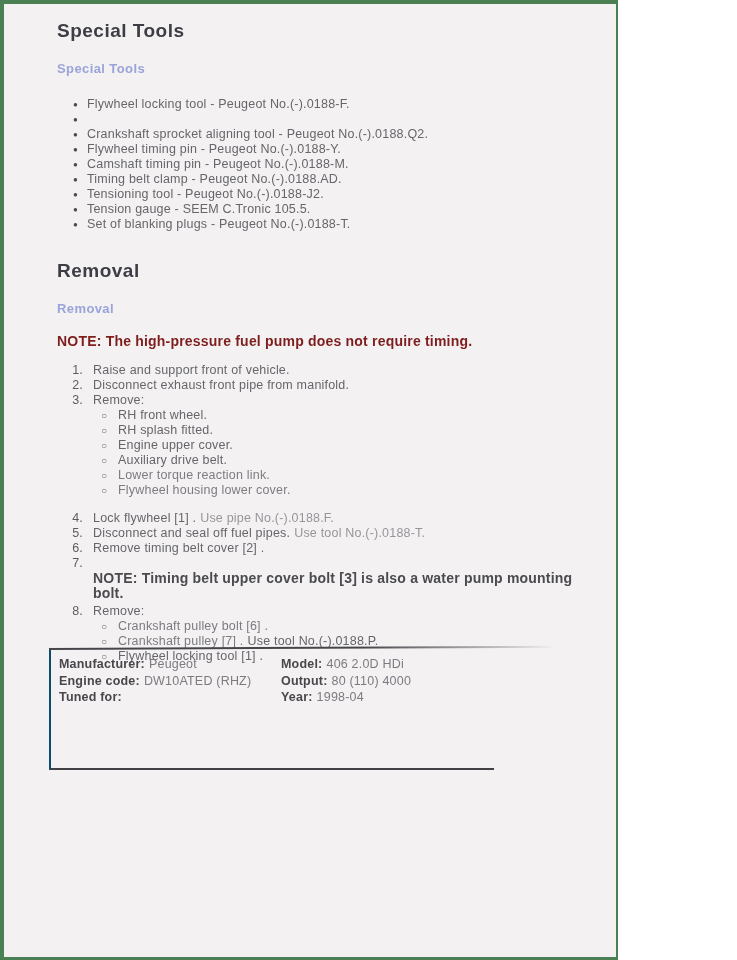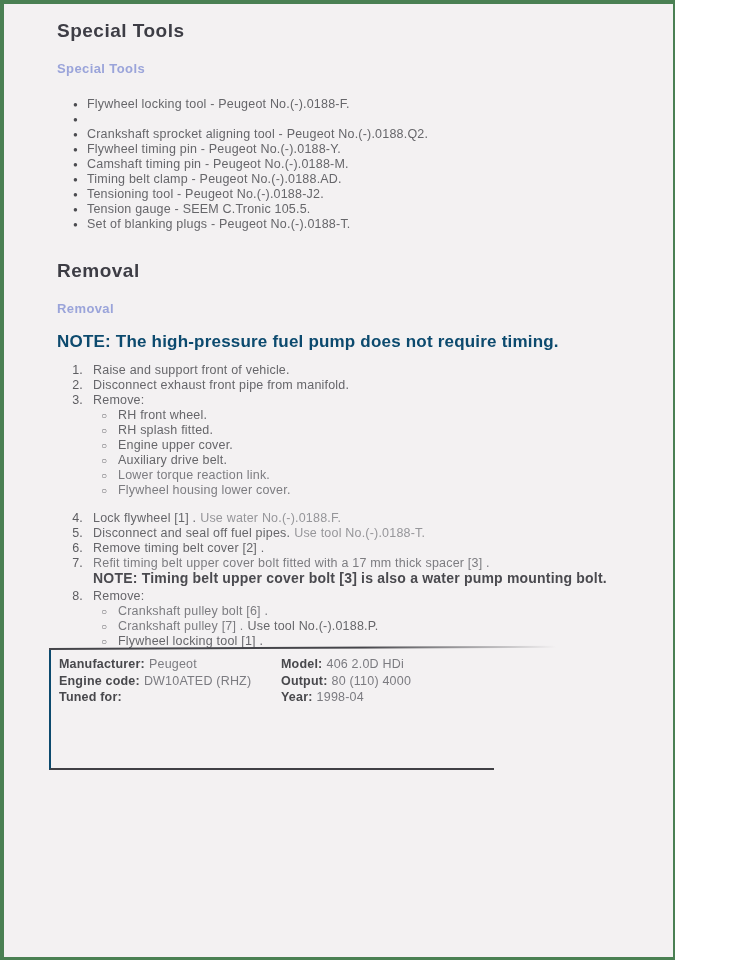--- a/index.html
+++ b/index.html
@@ -3,21 +3,21 @@
 <meta charset="utf-8">
 <style>
   html,body{margin:0;padding:0;}
   body{
     width:737px;height:960px;
     font-family:"Liberation Sans","DejaVu Sans",sans-serif;
     background:#ffffff;
   }
   .frame{
     position:relative;
-    width:675px;height:960px;
+    width:618px;height:960px;
     box-sizing:border-box;
     background:#f3f1f2;
     border-top:4px solid #4a8053;
     border-left:4px solid #4a8053;
     border-right:2px solid #4a8053;
     border-bottom:3px solid #4a8053;
     overflow:hidden;
   }
   .content{
     padding:16px 40px 0 53px;
@@ -51,24 +51,24 @@
   .bullet-list .row{padding-left:16px;}
   .b-marker{
     width:14px;
     flex:0 0 14px;
     font-size:8px;
     line-height:15px;
     color:#4c4c50;
   }
   .note{
     margin-top:18px;
-    font-size:17px;
-    line-height:15px;
-    font-weight:bold;
-    color:#0c4a6e;
+    font-size:14px;
+    line-height:15px;
+    font-weight:bold;
+    color:#7f1d1d;
     letter-spacing:0.2px;
   }
   .ol{margin-top:14px;}
   .ol .row{padding-left:12px;}
   .ol-b{margin-top:13px;}
   .num{
     width:14px;
     flex:0 0 14px;
     text-align:right;
     margin-right:10px;
@@ -212,33 +212,32 @@
         </div>
       <div class="row">
           <span class="c-marker">○</span>
           <span class="semi">Flywheel housing lower cover.</span>
         </div>
     </div>
 
     <div class="ol ol-b">
       <div class="row">
           <span class="num">4.</span>
-          <span><span>Lock flywheel [1] .</span><span class="muted tool">Use water No.(-).0188.F.</span></span>
+          <span><span>Lock flywheel [1] .</span><span class="muted tool">Use pipe No.(-).0188.F.</span></span>
         </div>
       <div class="row">
           <span class="num">5.</span>
           <span><span>Disconnect and seal off fuel pipes.</span><span class="muted tool">Use tool No.(-).0188-T.</span></span>
         </div>
       <div class="row">
           <span class="num">6.</span>
           <span><span>Remove timing belt cover [2] .</span><span class="muted tool"></span></span>
         </div>
       <div class="row">
           <span class="num">7.</span>
-          <span class="semi"><span>Refit timing belt upper cover bolt fitted with a 17 mm thick spacer [3] .</span><span class="muted tool"></span></span>
         </div>
       <div class="note2">NOTE: Timing belt upper cover bolt [3] is also a water pump mounting bolt.</div>
       <div class="row row8">
           <span class="num">8.</span>
           <span>Remove:</span>
         </div>
     </div>
 
     <div class="circle-list">
       <div class="row">

